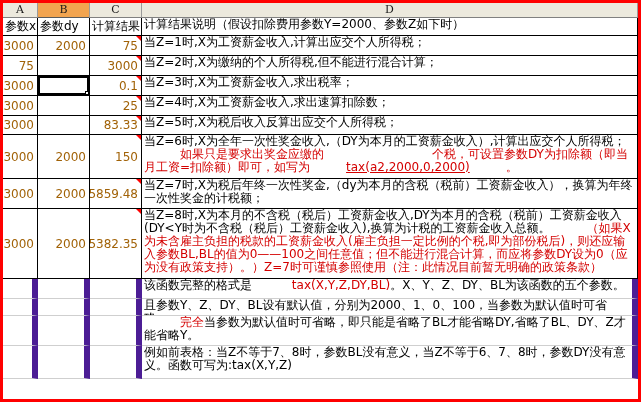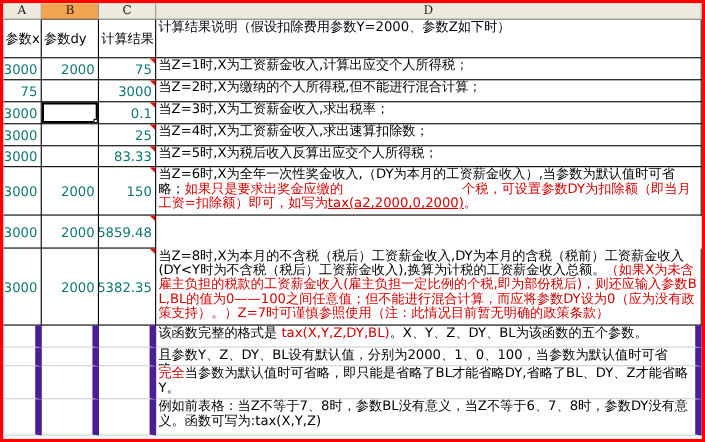--- a/index.html
+++ b/index.html
@@ -25,29 +25,29 @@
   .wc { width: 52px; flex: 0 0 auto; }
   .wd { flex: 1 1 auto; min-width: 0; }
   .row { display: flex; flex: 0 0 auto; }
   .cell { position: relative; overflow: hidden; }
   
   .trow .cell { border-right: 1px solid #000; border-bottom: 1px solid #000; }
   
   .grow .cell { border-right: 6px solid #4c1d95; border-bottom: 1px solid #cfcfcf; }
   .num {
     display: flex; align-items: center; justify-content: flex-end;
-    padding-right: 3px; font-size: 12px; color: #0f766e;
+    padding-right: 3px; font-size: 12px; color: #a16207;
   }
   .hcell {
     display: flex; align-items: center; padding-left: 2px;
     font-size: 12px; color: #000; white-space: nowrap;
   }
   .dcell { display: flex; padding: 0 2px; }
   .dtext { font-size: 12px; line-height: 13px; color: #000; white-space: pre-wrap; word-break: break-all; }
-  .red { color: #d40000; }
+  .red { color: #d40000; margin-left: 36px; }
   .u { text-decoration: underline; }
   .tri {
     position: absolute; top: 0; right: 0; width: 0; height: 0;
     border-left: 5px solid transparent; border-top: 5px solid #f00;
   }
   .selected { box-shadow: inset 0 0 0 2px #000; }
   .handle {
     position: absolute; right: 0; bottom: 0; width: 4px; height: 4px;
     background: #fff; border: 1px solid #000;
   }
@@ -57,21 +57,21 @@
 
 <div class="frame">
 
   <div class="chrow">
     <div class="ch wa">A</div>
     <div class="ch wb sel">B</div>
     <div class="ch wc">C</div>
     <div class="ch wd">D</div>
   </div>
 
-  <div class="row trow" style="height:35px">
+  <div class="row trow" style="height:18px">
     <div class="cell wa hcell">
         <span>参数x</span>
       </div>
     <div class="cell wb hcell">
         <span>参数dy</span>
       </div>
     <div class="cell wc hcell">
         <span>计算结果</span>
       </div>
     <div class="cell wd dcell">
@@ -165,35 +165,38 @@
         <span>3000</span>
       </div>
     <div class="cell wb num">
         <span>2000</span>
       </div>
     <div class="cell wc num">
         <span class="tri"></span>
         <span>150</span>
       </div>
     <div class="cell wd dcell">
-        <div class="dtext"><span>当Z=6时,X为全年一次性奖金收入,（DY为本月的工资薪金收入）,当参数为默认值时可省略；</span><span class="red">如果只是要求出奖金应缴的　　　　　　　　　个税，可设置参数DY为扣除额（即当月工资=扣除额）即可，如写为</span><span class="red u">tax(a2,2000,0,2000)</span><span class="red">。</span></div>
+        <div class="dtext"><span>当Z=6时,X为全年一次性奖金收入,（DY为本月的工资薪金收入）,计算出应交个人所得税；</span><span class="red">如果只是要求出奖金应缴的　　　　　　　　　个税，可设置参数DY为扣除额（即当月工资=扣除额）即可，如写为</span><span class="red u">tax(a2,2000,0,2000)</span><span class="red">。</span></div>
       </div>
   </div>
 
   <div class="row trow" style="height:30px">
     <div class="cell wa num">
         <span>3000</span>
       </div>
     <div class="cell wb num">
         <span>2000</span>
       </div>
     <div class="cell wc num">
         <span class="tri"></span>
         <span>5859.48</span>
       </div>
+    <div class="cell wd dcell">
+        <div class="dtext"><span>当Z=7时,X为税后年终一次性奖金,（dy为本月的含税（税前）工资薪金收入），换算为年终一次性奖金的计税额；</span></div>
+      </div>
   </div>
 
   <div class="row trow" style="height:70px">
     <div class="cell wa num">
         <span>3000</span>
       </div>
     <div class="cell wb num">
         <span>2000</span>
       </div>
     <div class="cell wc num">

